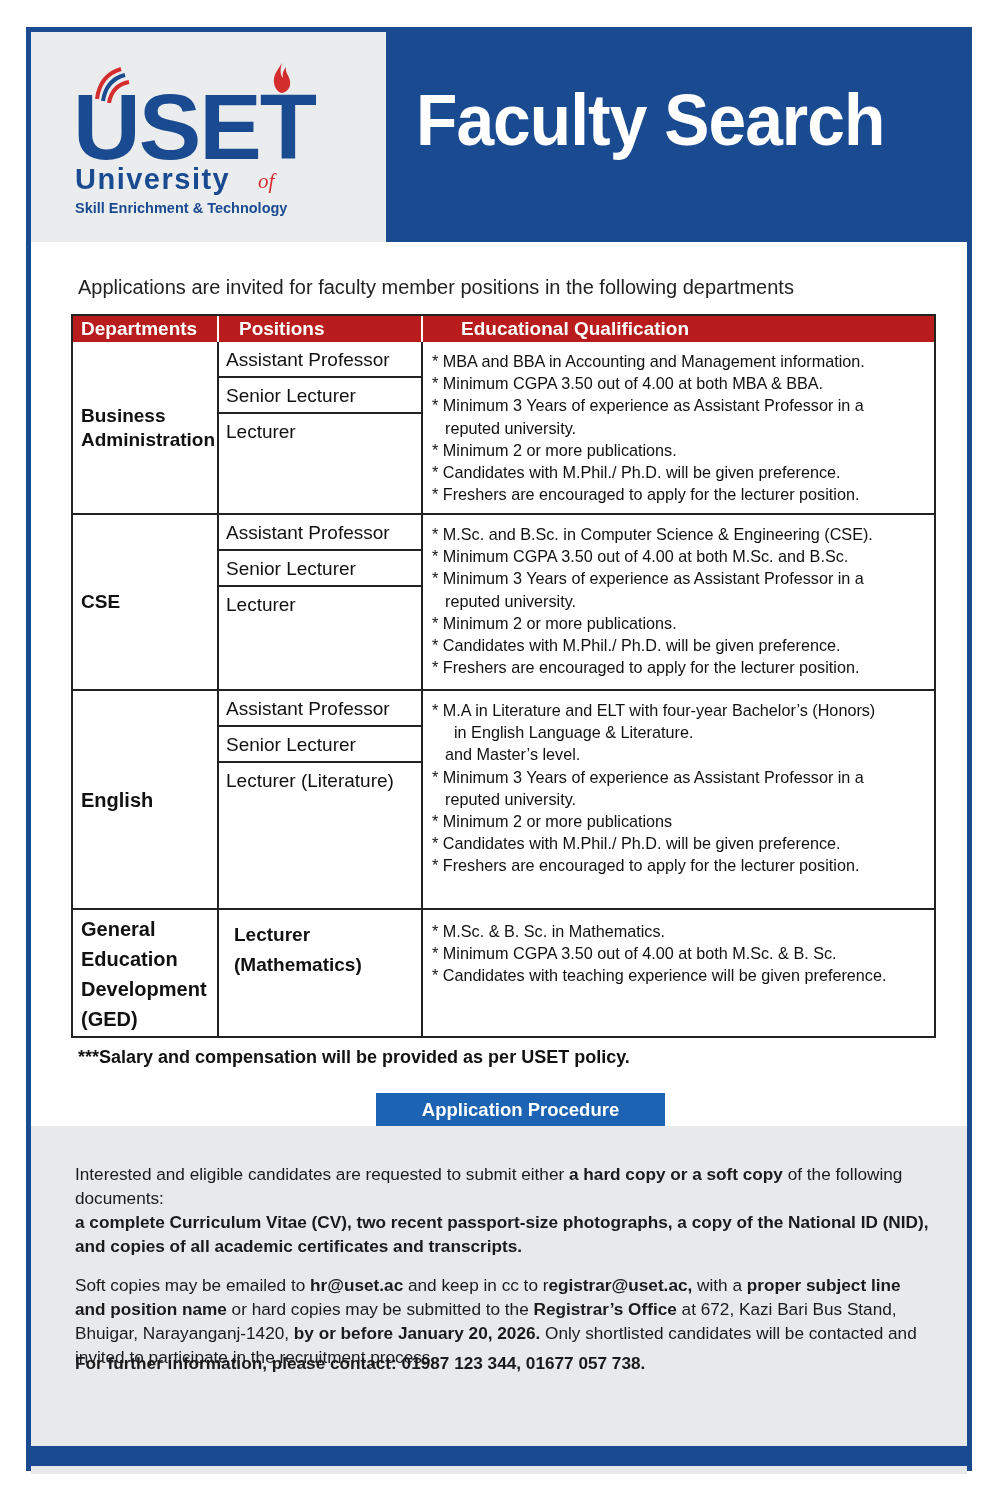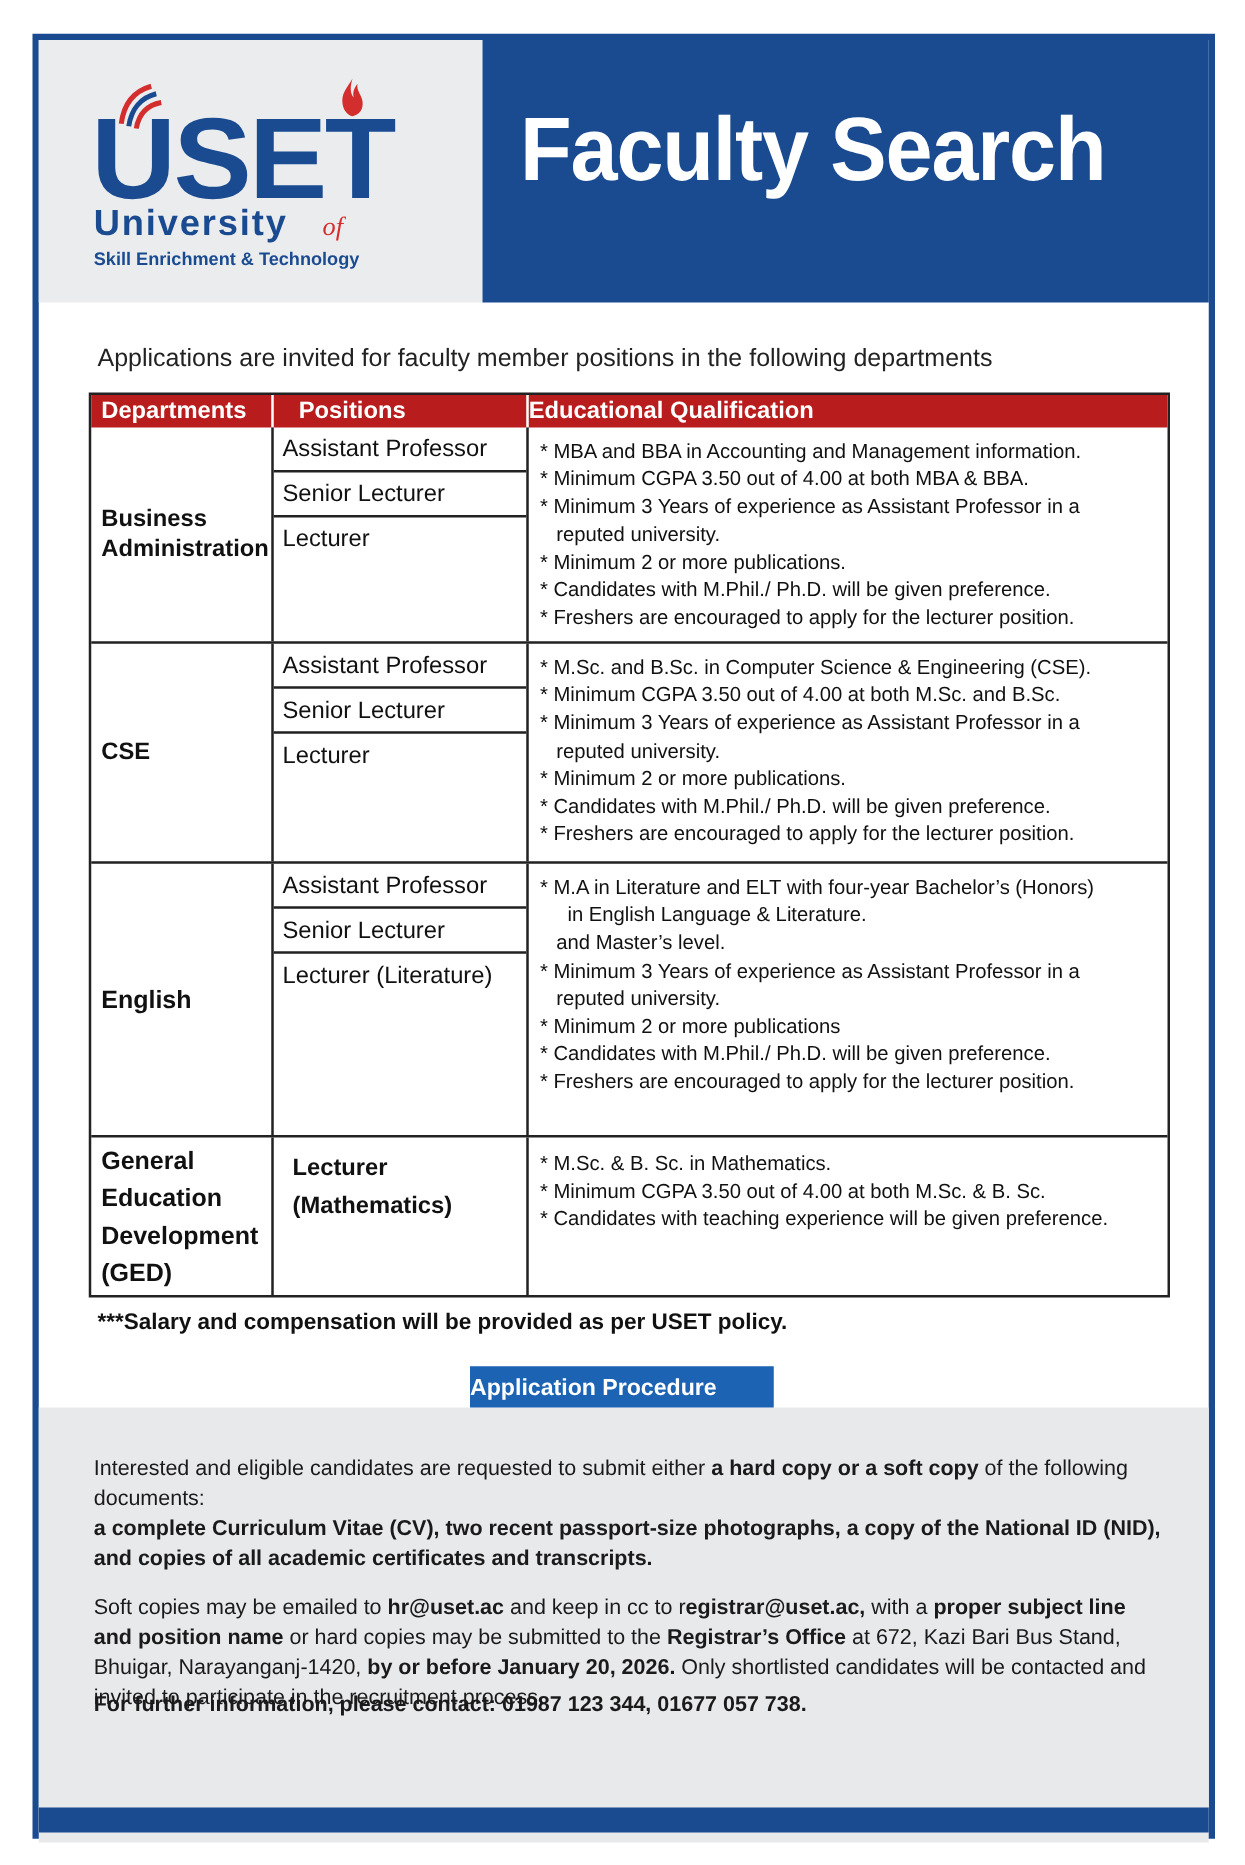--- a/index.html
+++ b/index.html
@@ -55,21 +55,21 @@
   
   .tbl {
     position: absolute; left: 40px; top: 282px; width: 865px;
     border: 2px solid #222; border-collapse: collapse;
   }
   .thead {
     display: flex; height: 26px; background: #b91c1c; color: #fff; font-weight: bold; font-size: 19px;
   }
   .thead .c1 { width: 146px; padding-left: 8px; border-right: 2px solid #fff; line-height: 26px; }
   .thead .c2 { width: 204px; padding-left: 20px; line-height: 26px; border-right: 2px solid #fff; }
-  .thead .c3 { flex: 1; line-height: 26px; }
+  .thead .c3 { flex: 1; padding-left: 38px; line-height: 26px; }
 
   .trow { display: flex; border-top: 2px solid #222; }
   .trow:first-of-type { border-top: none; }
   .cell-dept {
     width: 146px; border-right: 2px solid #222; padding: 0 0 0 8px;
     display: flex; align-items: center; font-weight: bold; font-size: 19px; line-height: 24px;
   }
   .cell-pos { width: 204px; border-right: 2px solid #222; }
   .pos-item {
     font-weight: normal; font-size: 19px; height: 36px; line-height: 36px; padding-left: 7px;
@@ -82,23 +82,23 @@
   .q-indent2 { padding-left: 35px; }
 
   .ged-dept { font-size: 20px; line-height: 30px; align-items: flex-start; padding-top: 4px; }
   .ged-pos { padding: 10px 0 0 15px; font-weight: bold; font-size: 19px; line-height: 30px; }
   .ged-qual { padding-top: 10px; }
 
   .salary {
     position: absolute; left: 47px; top: 1015px; font-size: 18px; font-weight: bold; white-space: nowrap;
   }
   .badge {
-    position: absolute; left: 345px; top: 1061px; width: 243px; height: 33px;
+    position: absolute; left: 345px; top: 1061px; width: 289px; height: 33px;
     background: #1c63b4; color: #fff; font-weight: bold; font-size: 18.5px;
-    line-height: 33px;
+    text-align: center; line-height: 33px;
   }
   .grey {
     position: absolute; left: 0; top: 1094px; width: 936px; height: 348px; background: #e8e9eb;
   }
   .para { position: absolute; left: 44px; font-size: 17.2px; line-height: 24px; color: #1a1a1a; width: 860px; }
   .p1 { top: 36px; }
   .p2 { top: 147px; }
   .p3 { top: 225px; font-weight: bold; }
   .bottom-bar {
     position: absolute; left: 0; bottom: 0; width: 936px; height: 20px; background: #1a4b91;

